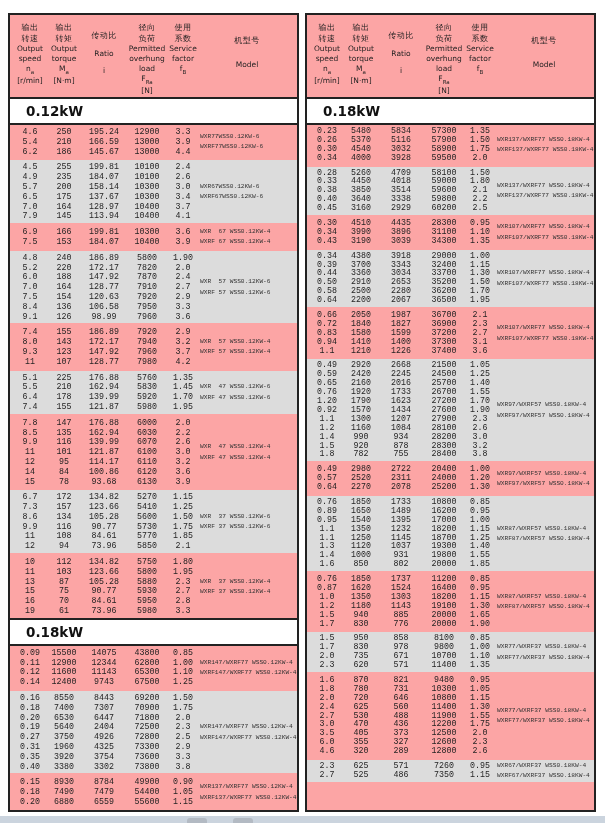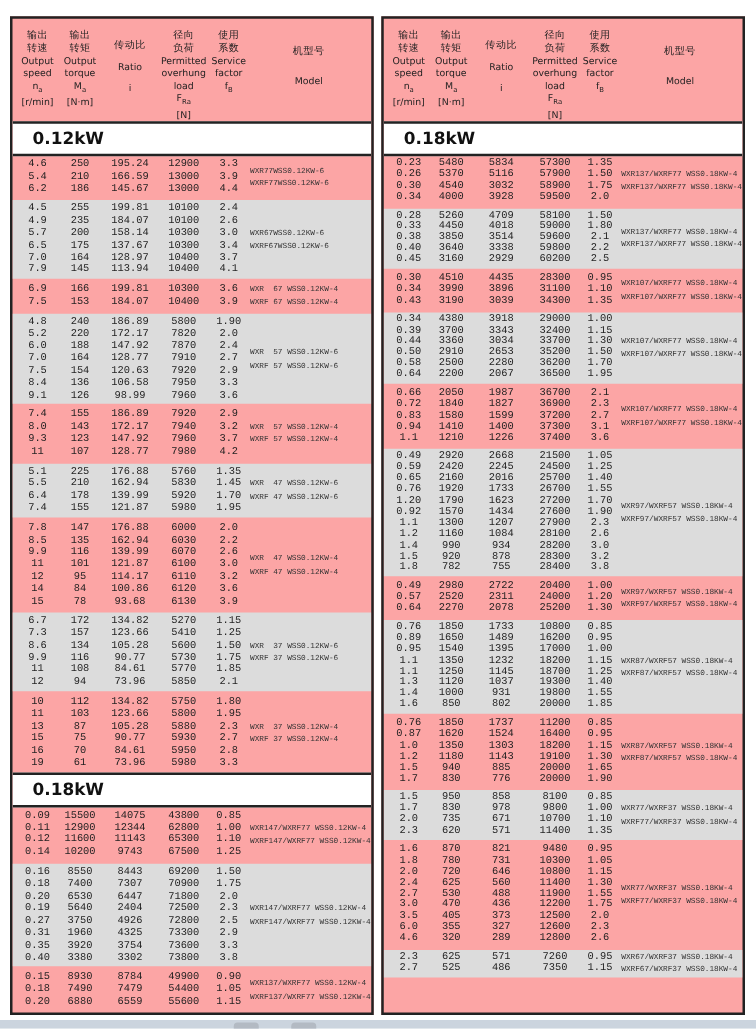--- a/index.html
+++ b/index.html
@@ -492,21 +492,21 @@
             </div>
             <div class="row">
               <div class="cell">0.12</div>
               <div class="cell">11600</div>
               <div class="cell">11143</div>
               <div class="cell">65300</div>
               <div class="cell">1.10</div>
             </div>
             <div class="row">
               <div class="cell">0.14</div>
-              <div class="cell">10200</div>
+              <div class="cell">12400</div>
               <div class="cell">9743</div>
               <div class="cell">67500</div>
               <div class="cell">1.25</div>
             </div>
           </div>
           <div class="models">
             <div class="model">WXR147/WXRF77 WSS0.12KW-4</div>
             <div class="model">WXRF147/WXRF77 WSS0.12KW-4</div>
           </div>
         </div>

